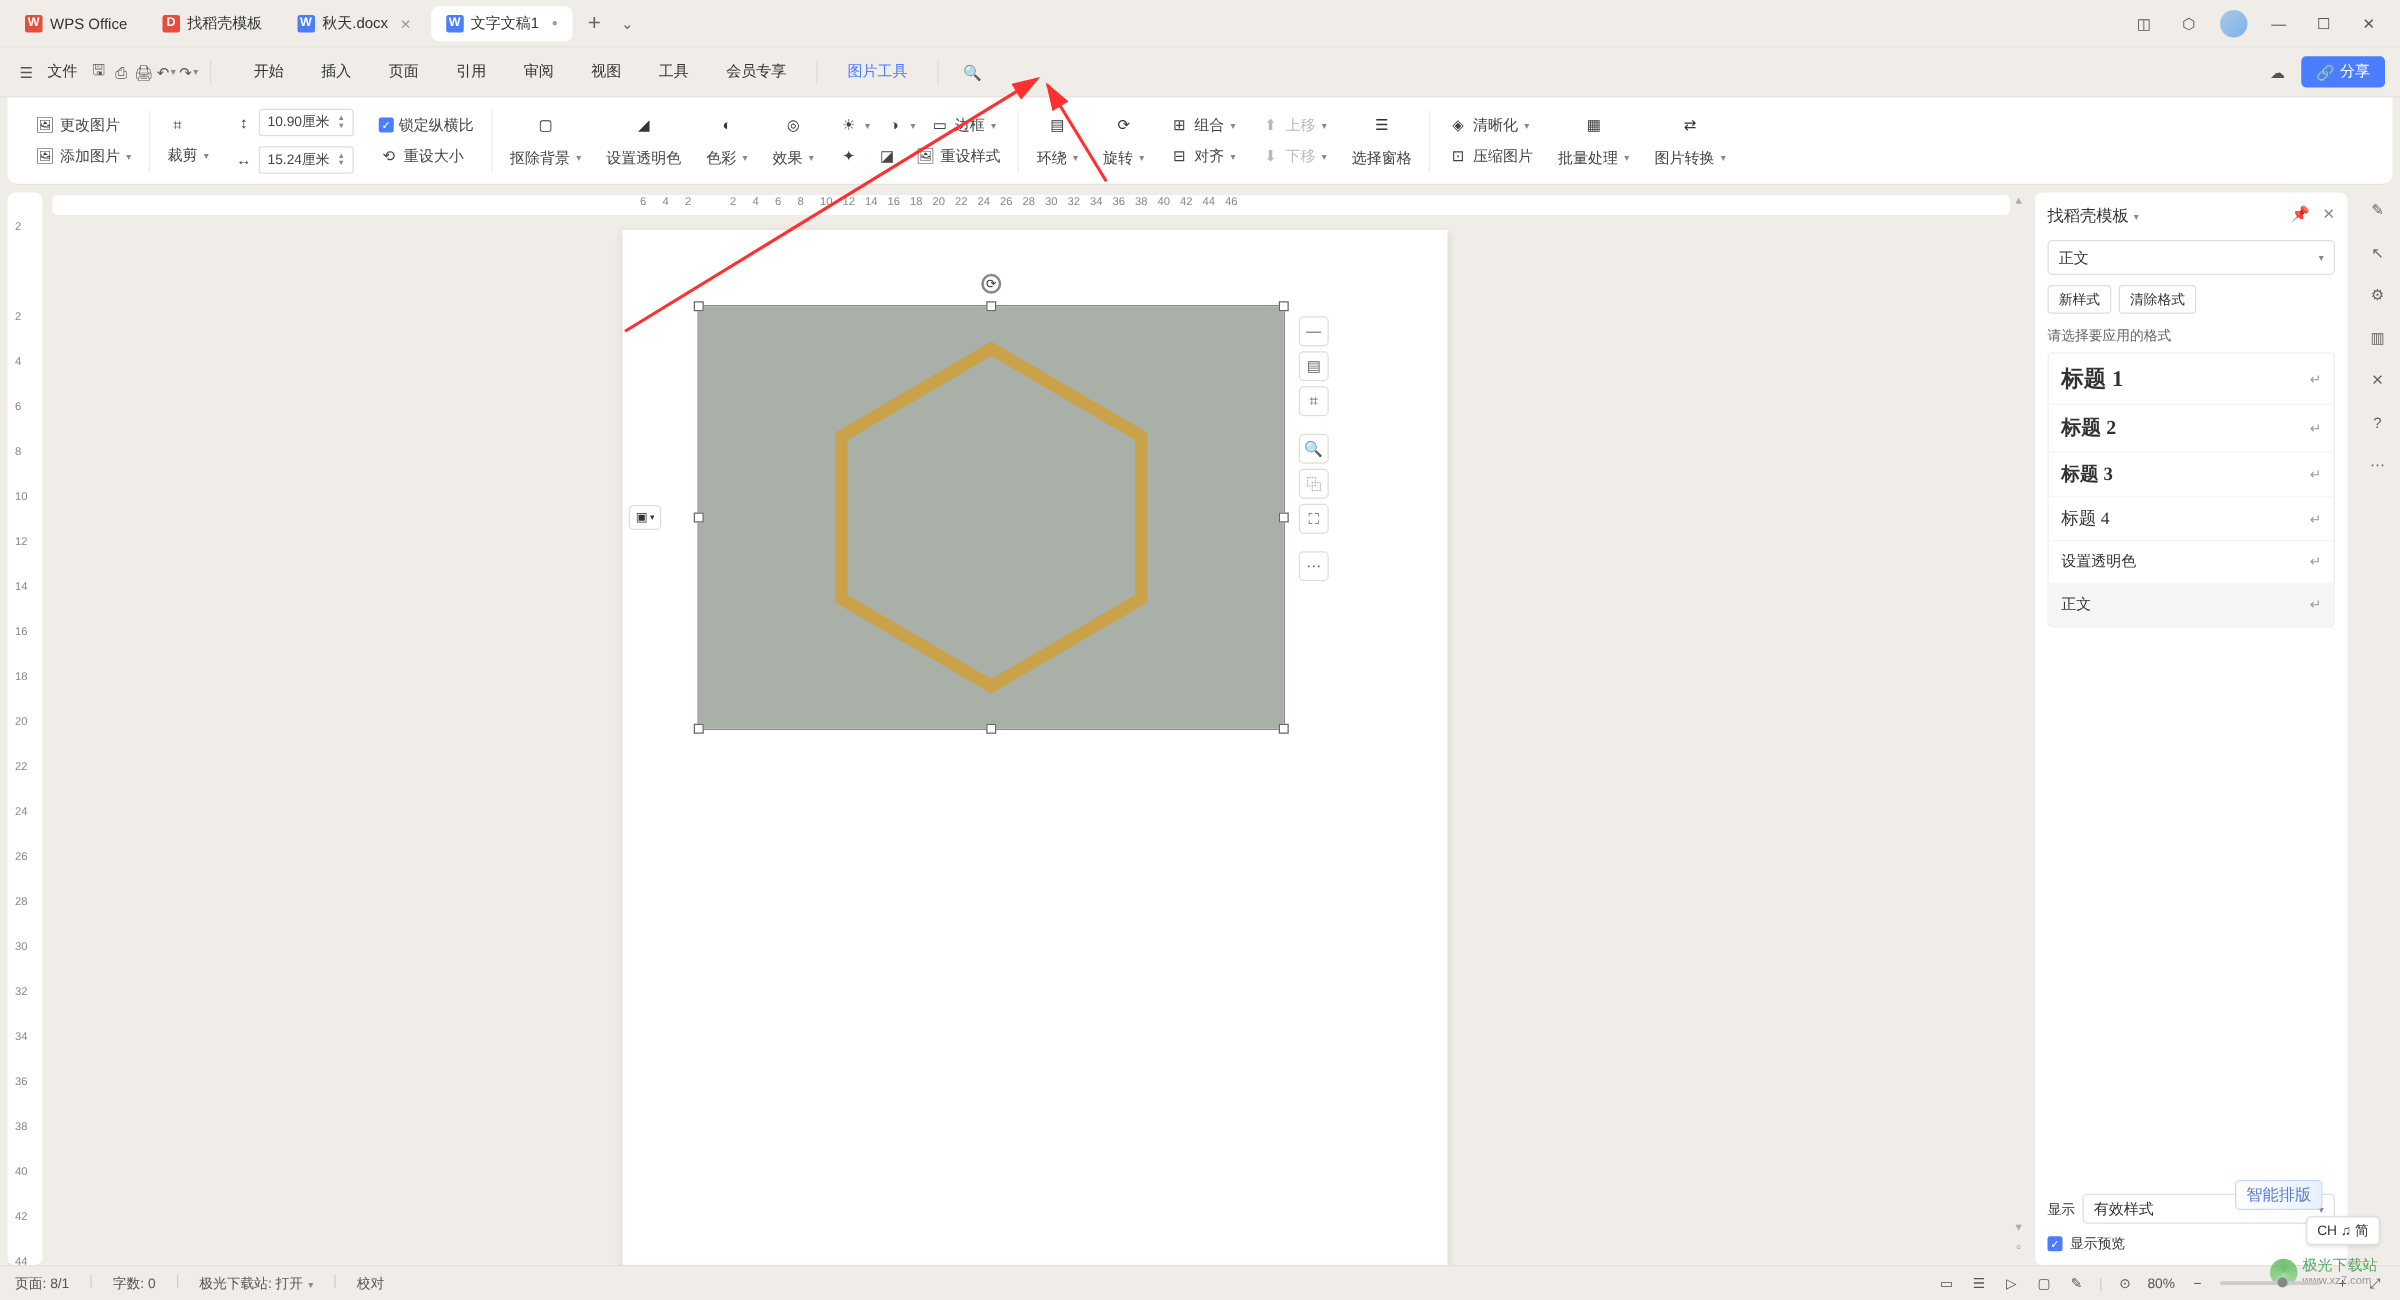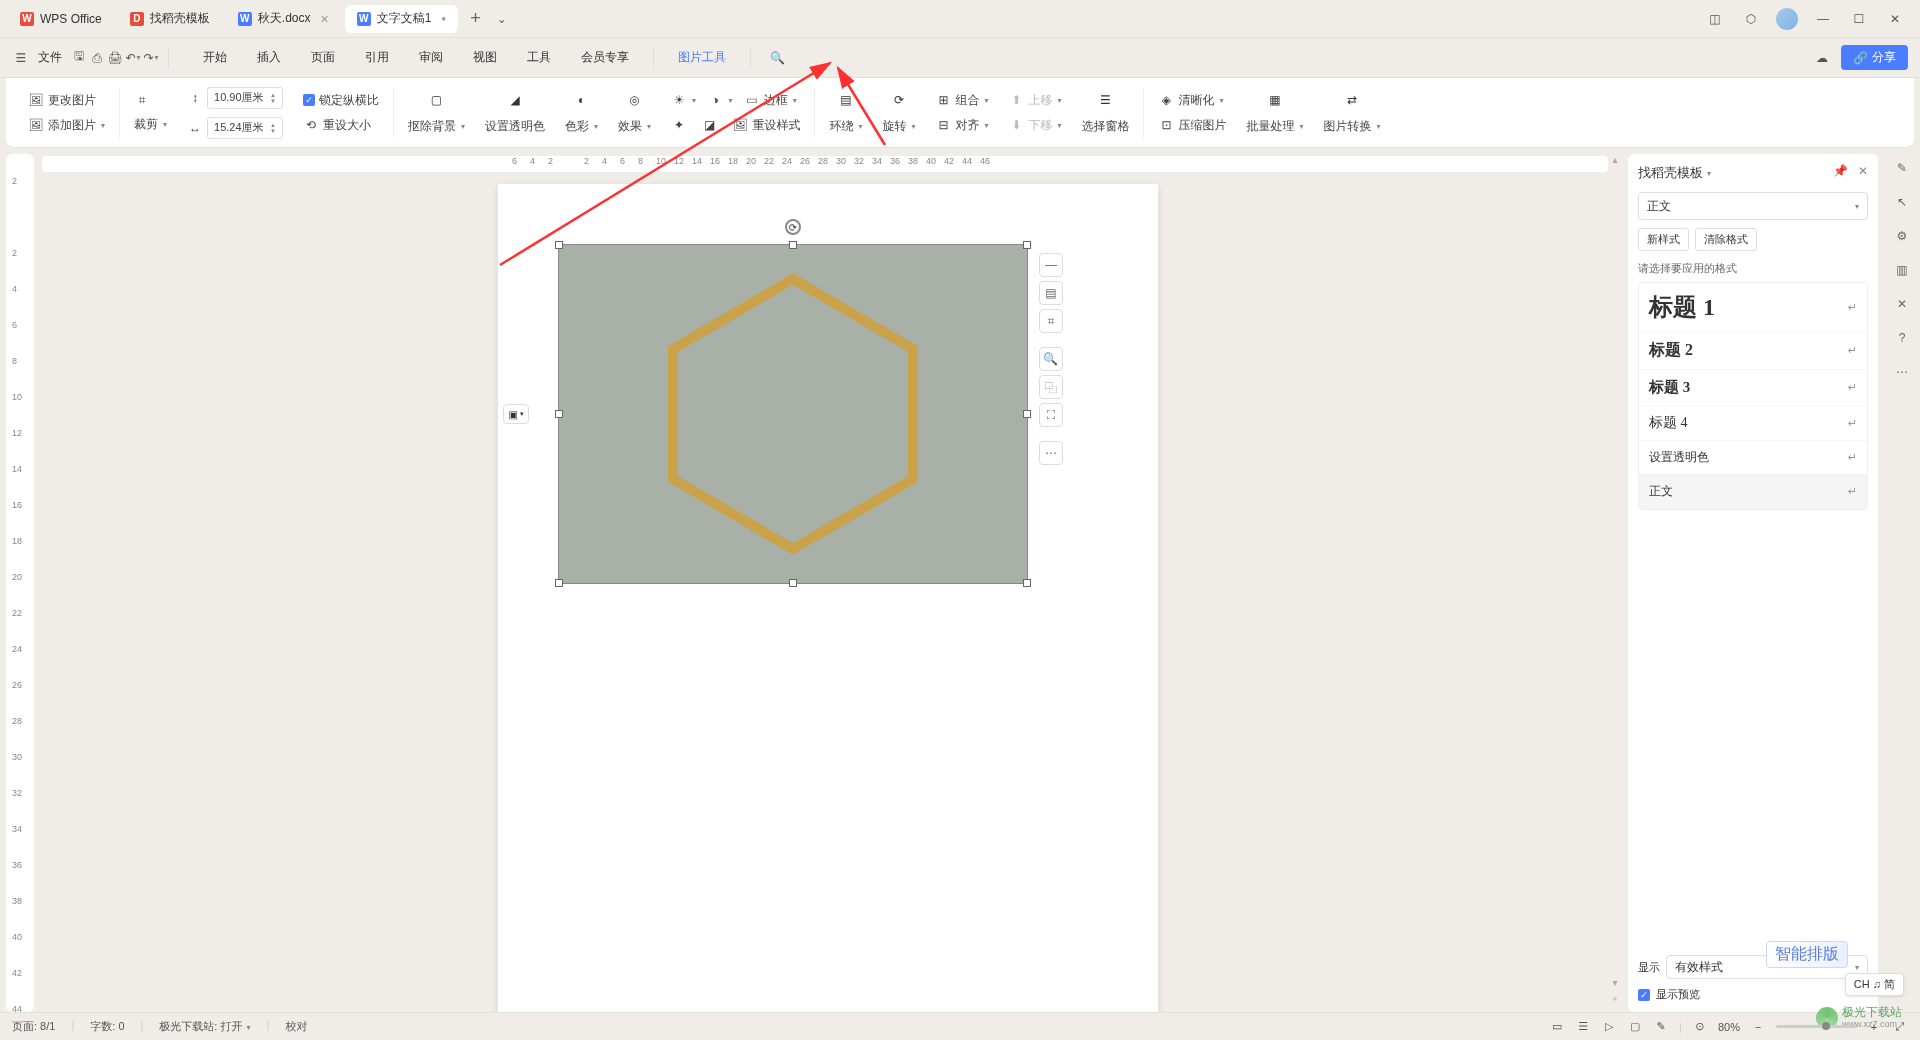--- a/index.html
+++ b/index.html
@@ -67,30 +67,30 @@
 .rp-title .dd { margin-left: 4px; }
 .rp-pins { position: absolute; right: 10px; top: 10px; display: flex; gap: 10px; color: #888; }
 .rp-select { width: 100%; height: 28px; border: 1px solid #ddd; border-radius: 4px; padding: 0 8px; display: flex; align-items: center; justify-content: space-between; margin-bottom: 8px; font-size: 12px; }
 .rp-btns { display: flex; gap: 6px; margin-bottom: 10px; }
 .rp-btn { border: 1px solid #ddd; border-radius: 3px; padding: 3px 8px; font-size: 11px; cursor: pointer; }
 .rp-label { font-size: 11px; color: #666; margin-bottom: 6px; }
 .style-list { border: 1px solid #eee; border-radius: 4px; overflow: hidden; }
 .style-item { padding: 8px 10px; display: flex; align-items: center; justify-content: space-between; cursor: pointer; border-bottom: 1px solid #f5f5f5; }
 .style-item:hover, .style-item.sel { background: #f5f5f5; }
 .style-item .nm { font-family: SimSun, serif; }
-.style-item.h1 .nm { font-size: 24px; font-weight: bold; }
+.style-item.h1 .nm { font-size: 18px; font-weight: bold; }
 .style-item.h2 .nm { font-size: 16px; font-weight: bold; }
 .style-item.h3 .nm { font-size: 15px; font-weight: bold; }
 .style-item.h4 .nm { font-size: 14px; font-weight: normal; }
 .style-item.def .nm { font-size: 12px; }
 .style-item .ret { color: #999; font-size: 11px; }
 .rp-bottom { position: absolute; bottom: 10px; left: 10px; right: 10px; }
 .rp-show { display: flex; align-items: center; gap: 6px; font-size: 11px; margin-bottom: 8px; }
 .rp-preview { display: flex; align-items: center; gap: 6px; font-size: 11px; }
-.smart-layout { position: absolute; bottom: 34px; right: 20px; background: linear-gradient(90deg,#fff,#e8f0ff); border: 1px solid #c8d8f8; border-radius: 4px; padding: 2px 8px; font-size: 16px; color: #5a7dd8; }
+.smart-layout { position: absolute; bottom: 34px; right: 10px; background: linear-gradient(90deg,#fff,#e8f0ff); border: 1px solid #c8d8f8; border-radius: 4px; padding: 2px 8px; font-size: 13px; color: #5a7dd8; }
 
 
 .side-toolbar { width: 36px; display: flex; flex-direction: column; align-items: center; gap: 14px; padding-top: 10px; color: #666; }
 .side-ico { width: 20px; height: 20px; display: flex; align-items: center; justify-content: center; cursor: pointer; }
 
 
 .statusbar { height: 28px; background: #f0ece7; display: flex; align-items: center; padding: 0 12px; font-size: 11px; color: #555; border-top: 1px solid #e5e0db; }
 .sb-left { display: flex; gap: 16px; }
 .sb-sep { color: #ccc; }
 .sb-right { margin-left: auto; display: flex; align-items: center; gap: 10px; }

